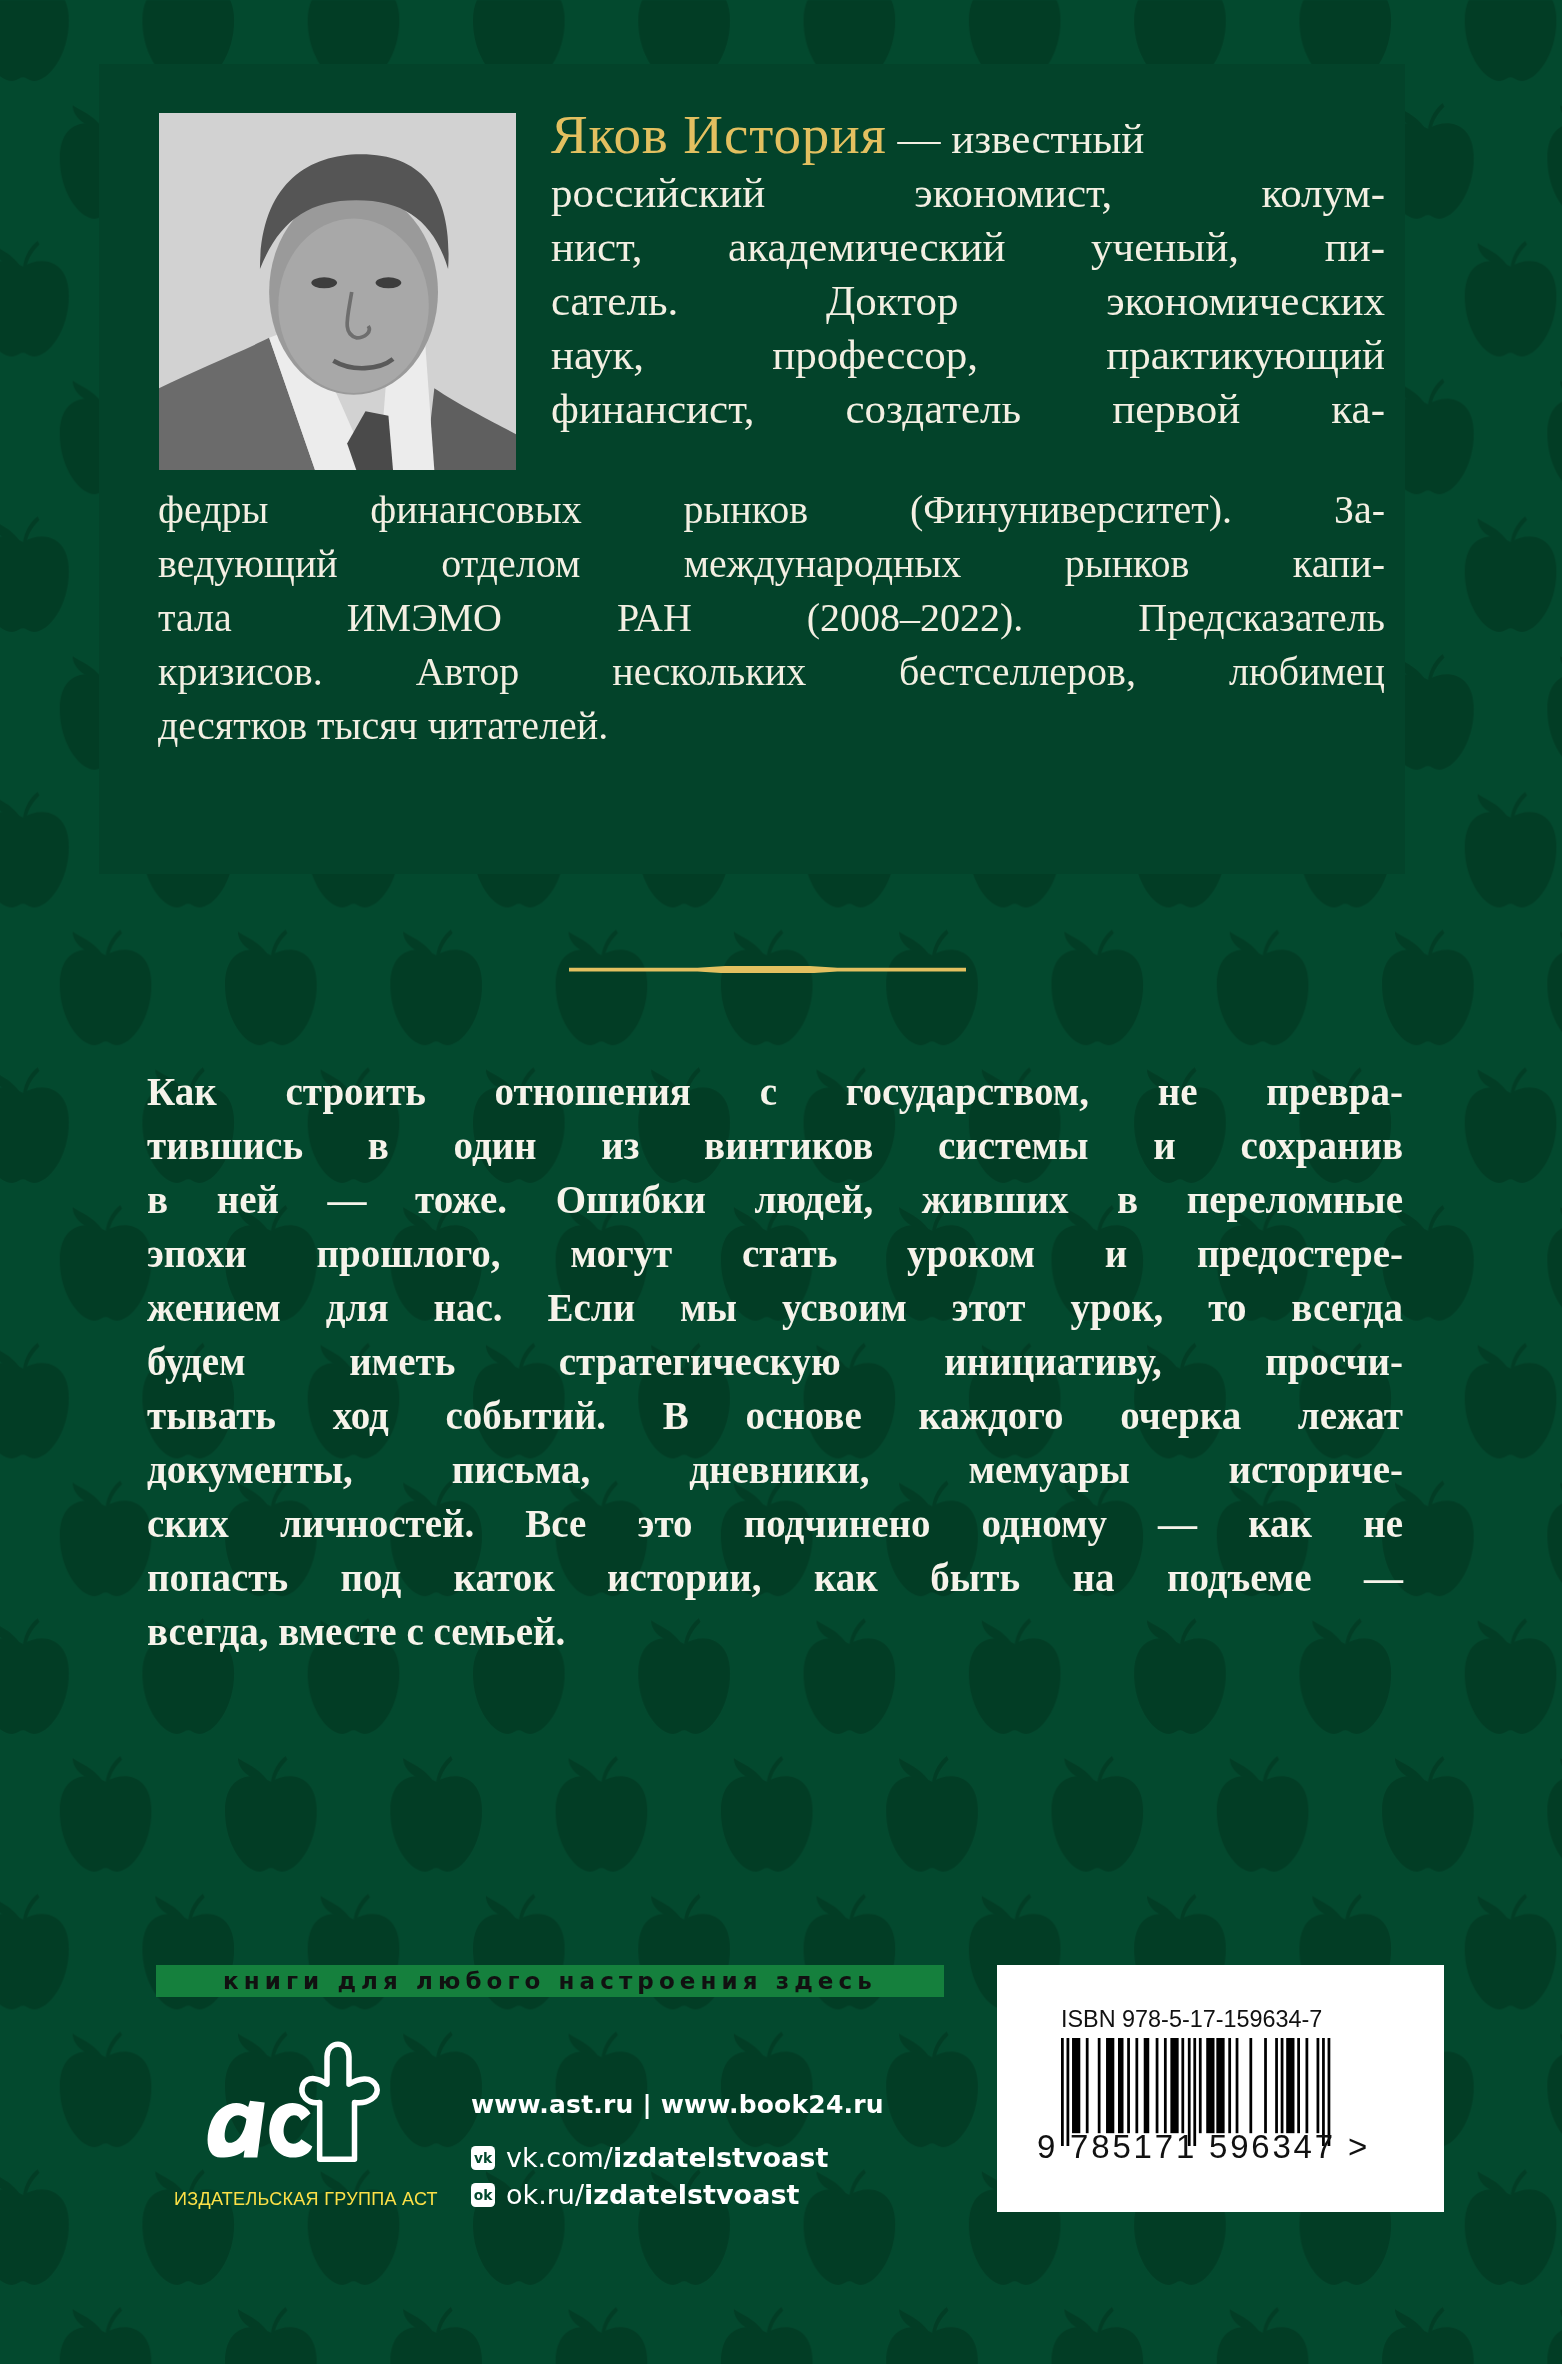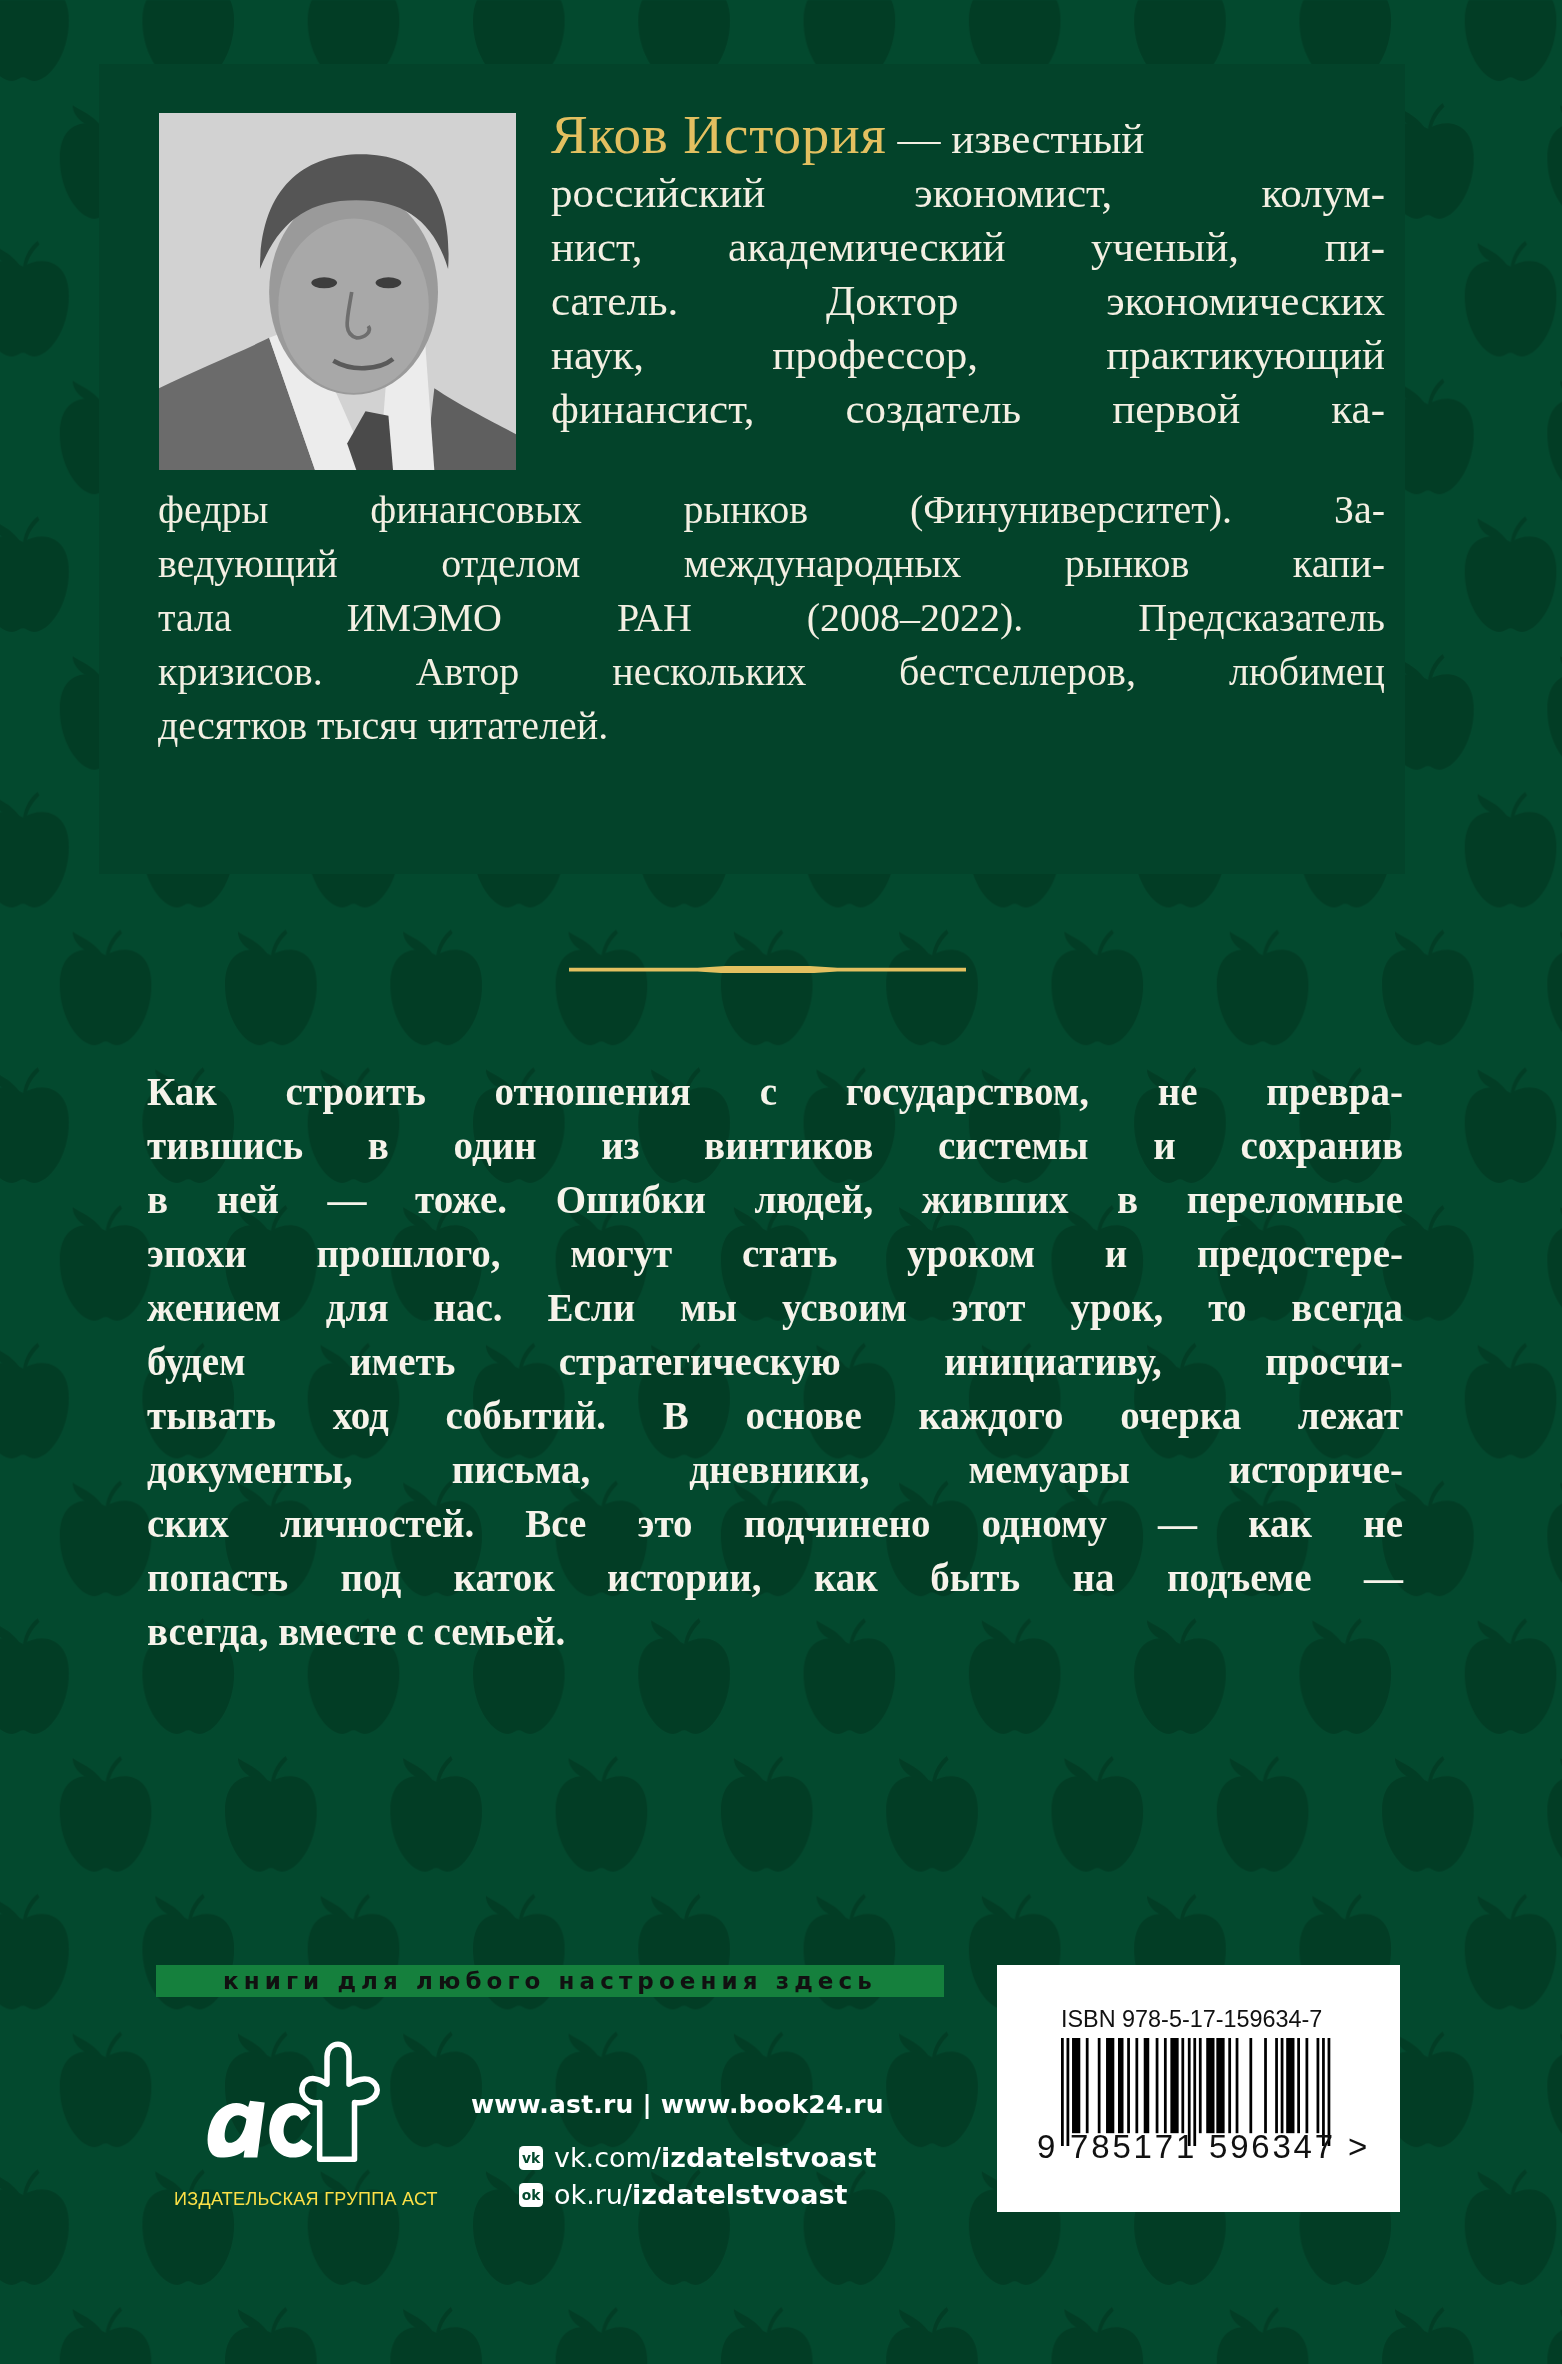--- a/index.html
+++ b/index.html
@@ -117,40 +117,40 @@
       font-size: 25px;
       letter-spacing: 0.2px;
       white-space: nowrap;
       margin-bottom: 20px;
     }
     .links .social {
       display: flex; align-items: center;
       font-size: 27px;
       height: 37px;
       white-space: nowrap;
-      margin-left: 48px;
     }
     .links .social .handle { font-weight: bold; }
     .social-icon {
       width: 24px; height: 24px;
       background: #fff;
       border-radius: 4.6px;
       margin-right: 11px;
       display: inline-flex; align-items: center; justify-content: center;
       color: #03492e;
       font-weight: bold;
       font-size: 13.8px;
       font-family: "DejaVu Sans", sans-serif;
     }
     .isbn-box {
       position: absolute;
       left: 997px; top: 1965px;
       width: 403px; height: 247px;
       background: #fff;
       z-index: 2;
+      padding-left: 44px;
     }
     .isbn-label {
       position: absolute;
       left: 64px; top: 41px;
       font-family: "Liberation Sans", "DejaVu Sans", sans-serif;
       font-size: 23.4px;
       color: #111;
       white-space: nowrap;
     }
     .barcode {

